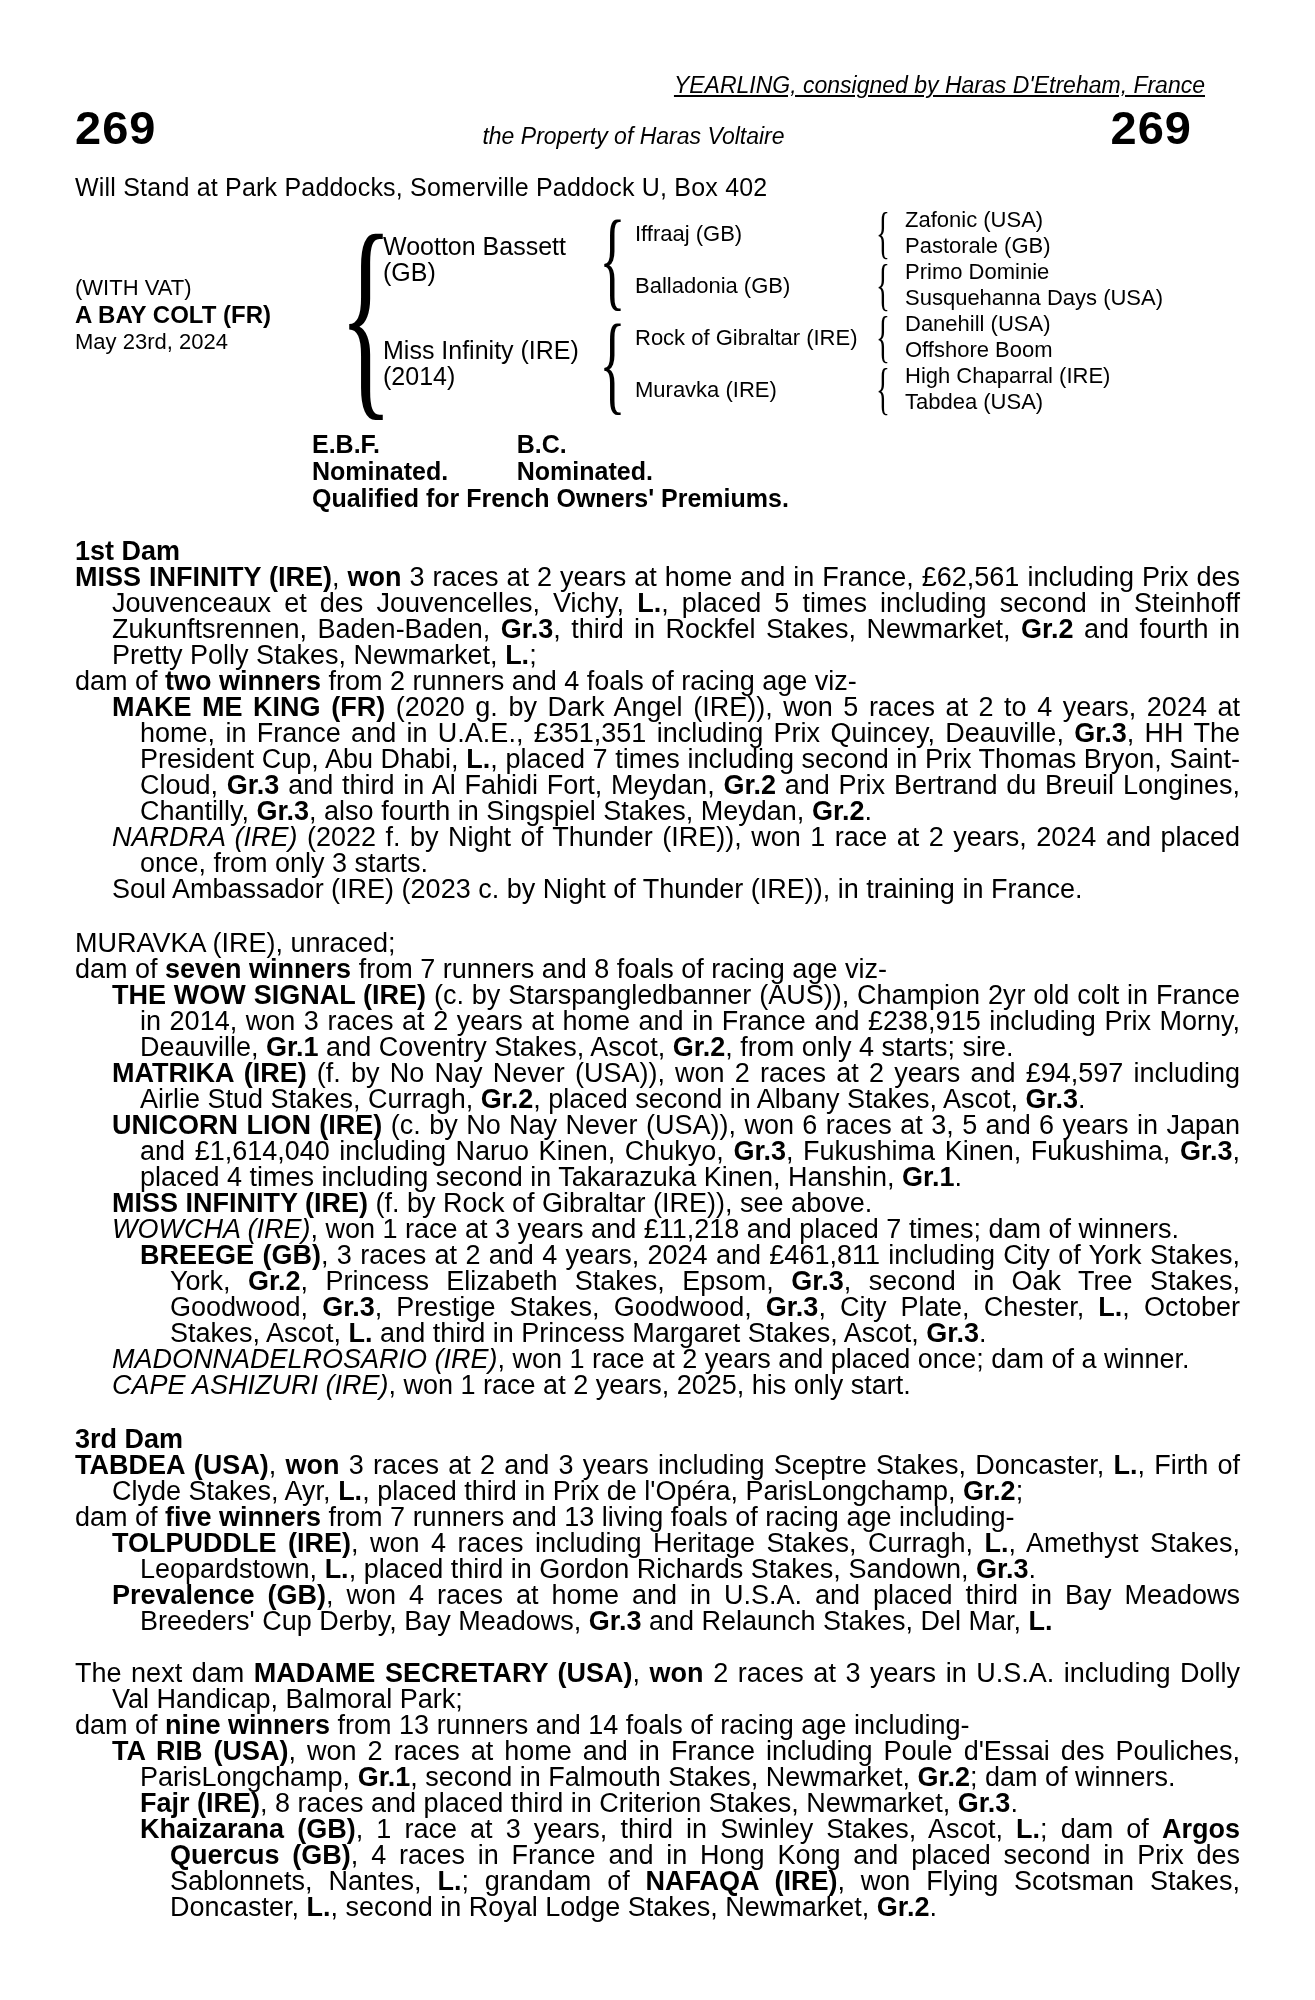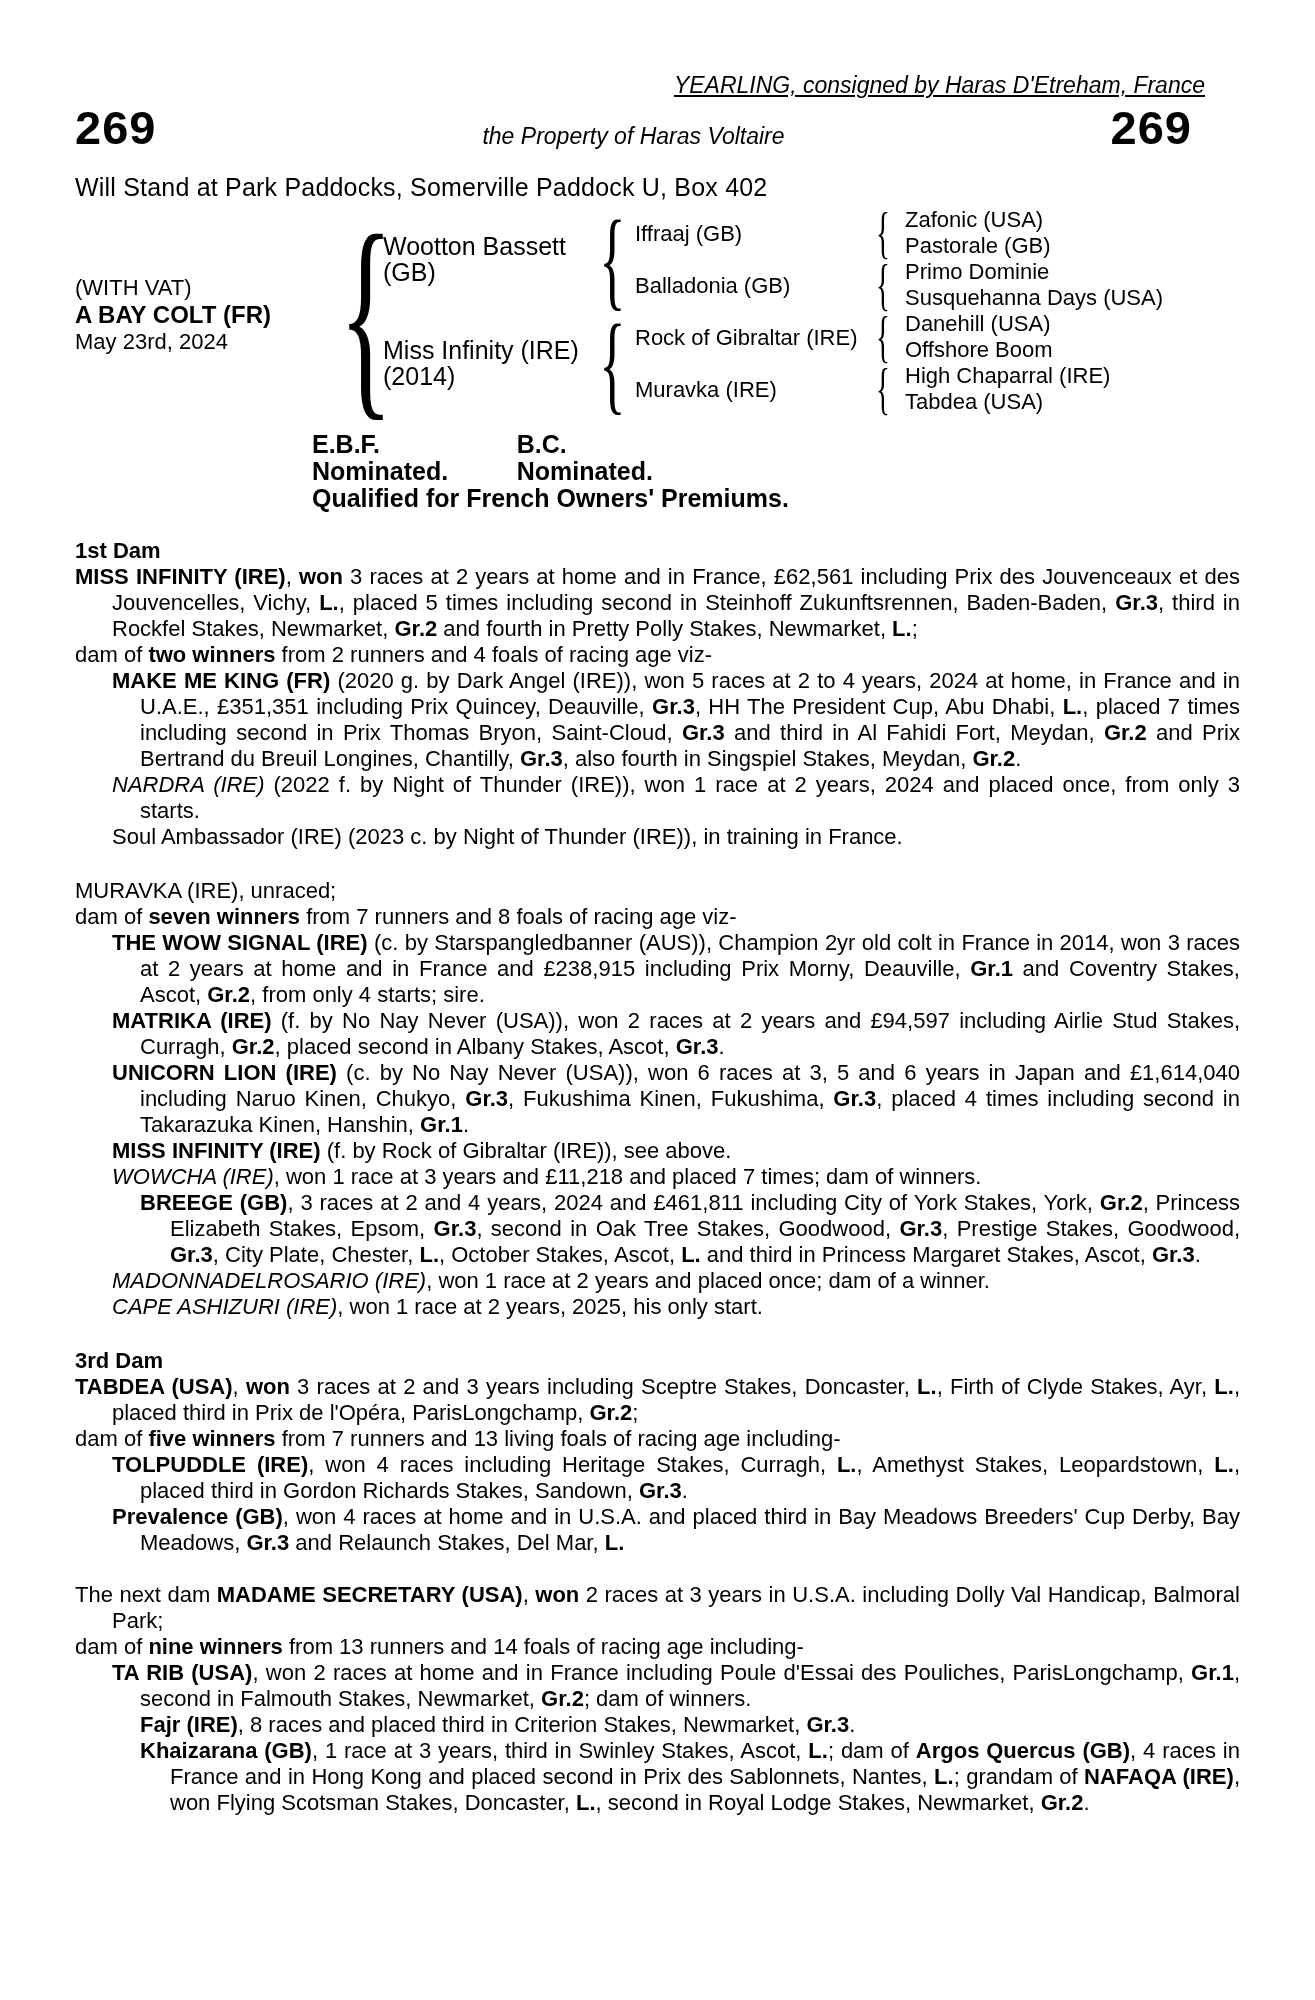--- a/index.html
+++ b/index.html
@@ -31,21 +31,21 @@
   .g2{width:218px;padding-left:4px;font-size:25px;line-height:26px;}
   .g3col{display:flex;flex-direction:column;}
   .unit{display:flex;align-items:center;height:52px;}
   .g3{width:238px;padding-left:12px;font-size:22px;line-height:25px;}
   .g4col{display:flex;flex-direction:column;justify-content:center;padding-left:12px;font-size:22px;line-height:26px;width:335px;}
   
   .noms{margin-top:16px;margin-left:237px;width:392px;font-weight:bold;font-size:25px;line-height:27px;}
   .nom-row{display:flex;justify-content:space-between;}
   .nom-qual{white-space:nowrap;}
   
-  #damtext{margin-top:26px;font-size:22px;line-height:26px;}
+  #damtext{margin-top:26px;font-size:27px;line-height:26px;}
   .para{margin:0;text-align:justify;}
   .b{font-weight:bold;}
   .i{font-style:italic;}
   .dam-heading{font-weight:bold;}
   .l0h1{padding-left:37px;text-indent:-37px;}
   .l1h2{padding-left:65px;text-indent:-28px;}
   .l2h3{padding-left:95px;text-indent:-30px;}
   .dam-section{margin-top:28px;}
   .dam-section:first-child{margin-top:0;}
   .dam-section.no-heading{margin-top:26px;}

